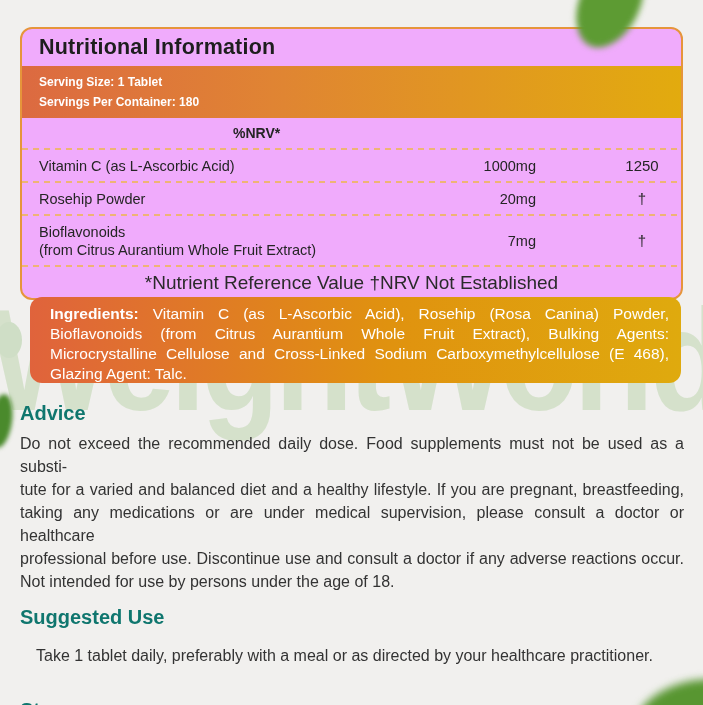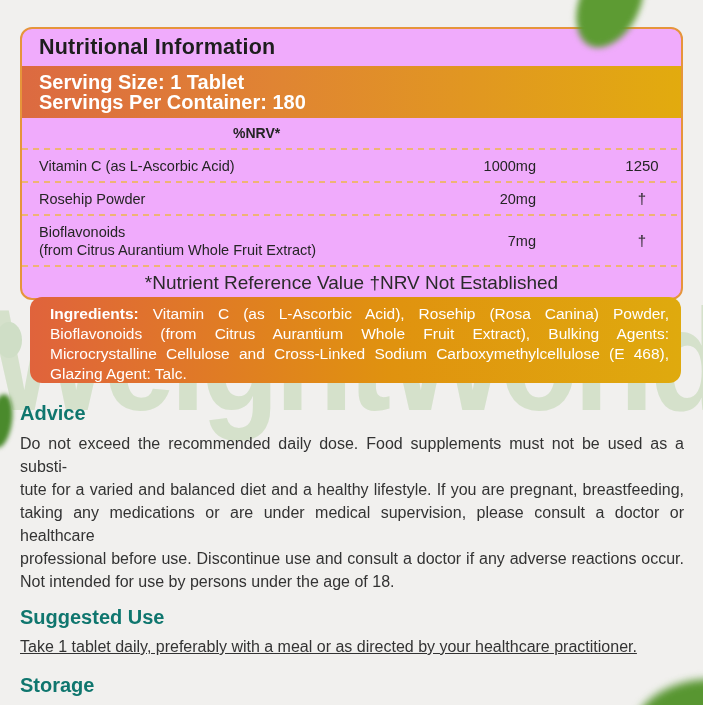--- a/index.html
+++ b/index.html
@@ -23,21 +23,21 @@
   .card{
     position:absolute;left:20px;top:27px;width:663px;height:273px;z-index:2;
     background:#f0abfc;border:2px solid #e6953b;border-radius:12px;
     box-sizing:border-box;overflow:hidden;display:flex;flex-direction:column;
   }
   .title-bar{height:37px;display:flex;align-items:center;padding-left:17px;}
   .title-bar .t{font-size:21.5px;font-weight:700;color:#1e1e1e;letter-spacing:.2px;}
   .serving-bar{
     height:52px;box-sizing:border-box;padding:6px 17px 0 17px;
     background:linear-gradient(90deg,#dc6a41 0%,#e08433 38%,#e2ab0e 100%);
-    color:#fff;font-weight:700;font-size:20px;line-height:20px;
+    color:#fff;font-weight:700;font-size:12px;line-height:20px;
   }
   .thead,.trow{display:flex;align-items:center;padding:0 17px;color:#252525;}
   .thead{height:30px;font-weight:700;}
   .thead .name{flex:1;font-size:15px;}
   .trow{font-size:14.5px;}
   .trow .name{flex:1;line-height:18px;}
   .amount{width:110px;text-align:right;margin-right:84px;font-size:14.5px;}
   .nrv{width:44px;text-align:center;font-size:15px;}
   .thead .nrv{font-size:14px;font-weight:700;}
   .r1,.r2{height:31px;}
@@ -56,21 +56,21 @@
     color:#fff;font-size:15.5px;line-height:20px;
   }
   .ing-line{text-align:justify;text-align-last:justify;}
   .ing-line.last{text-align-last:left;}
   .ing-label{font-weight:700;}
   
   .sections{position:absolute;left:20px;top:402px;width:664px;z-index:2;color:#333;}
   .h{font-size:20px;font-weight:700;color:#0f766e;margin:0 0 7px 0;}
   .adv-line{font-size:16px;line-height:23px;text-align:justify;text-align-last:justify;}
   .adv-line.last{text-align-last:left;}
-  .para{font-size:16px;line-height:22px;margin:0;text-decoration:underline;}
+  .para{font-size:16px;line-height:22px;margin:16px;}
   .gap1{height:13px;}
   .gap2{height:16px;}
   
   .leaf{position:absolute;z-index:4;border-radius:50%;}
   .leaf-tr{left:580px;top:-45px;width:60px;height:95px;background:#5d9b33;
     transform:rotate(25deg);filter:blur(3px);}
   .leaf-br{left:635px;top:682px;width:110px;height:60px;background:#589631;
     transform:rotate(-16deg);filter:blur(4px);}
   .leaf-l{left:-10px;top:394px;width:22px;height:54px;background:#4a8a2c;
     transform:rotate(8deg);filter:blur(2px);}

